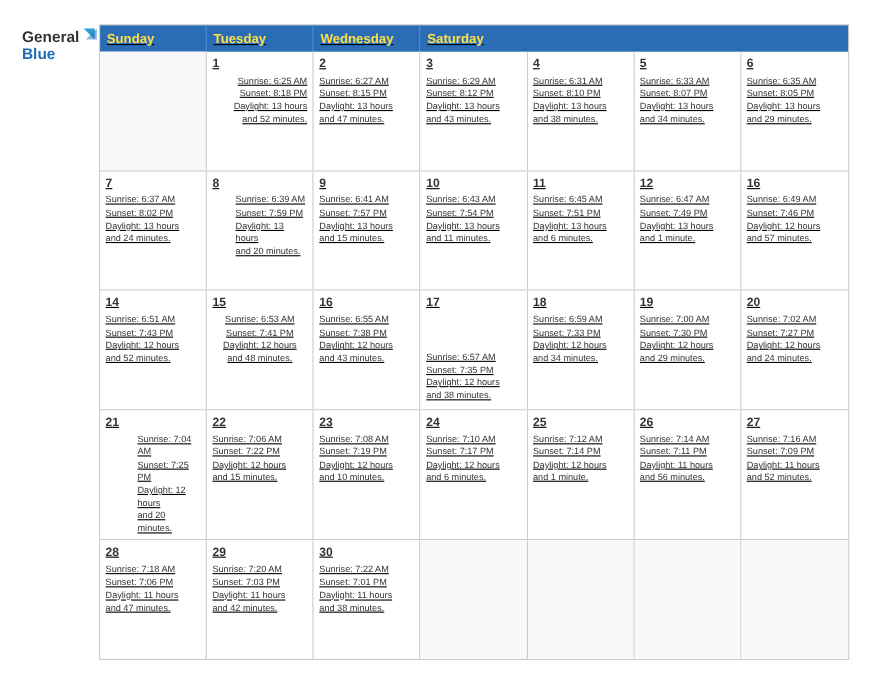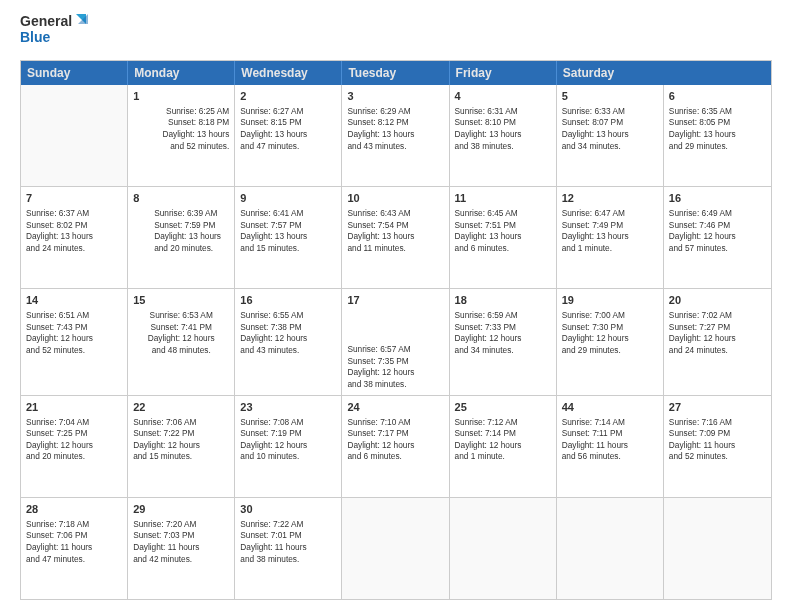--- a/index.html
+++ b/index.html
@@ -6,23 +6,24 @@
     body {
       font-family: Arial, sans-serif;
       background: #fff;
       width: 792px;
       height: 612px;
       overflow: hidden;
     }
     .page {
       width: 792px;
       height: 612px;
-      padding: 10px 20px 12px 20px;
-      display: flex;
-      flex-direction: column;
+      padding: 22px 20px 12px 20px;
+      display: flex;
+      flex-direction: row;
+      text-decoration: underline;
     }
     .header {
       display: flex;
       align-items: flex-start;
       justify-content: space-between;
       margin-bottom: 8px;
     }
     .logo {
       display: flex;
       align-items: center;
@@ -47,21 +48,21 @@
       display: flex;
       flex-direction: column;
       border: 1px solid #ccc;
     }
     .calendar-header {
       display: grid;
       grid-template-columns: repeat(7, 1fr);
       background: #2a6db5;
     }
     .cal-header-cell {
-      color: #e5e5e5;
+      color: #fde047;
       font-size: 12px;
       font-weight: bold;
       padding: 5px 6px;
       text-align: left;
       border-right: 1px solid #4a8dd5;
     }
     .cal-header-cell:last-child { border-right: none; }
     .calendar-body {
       flex: 1;
       display: flex;
@@ -112,24 +113,22 @@
 </div>
     <div class="title-block">
       <div class="month-title"></div>
       <div class="subtitle"></div>
     </div>
   </div>
 
   <div class="calendar">
     <div class="calendar-header">
     <div class="cal-header-cell">Sunday</div>
-        <div class="cal-header-cell">Monday</div>
+        <div class="cal-header-cell">Tuesday</div>
         <div class="cal-header-cell">Wednesday</div>
-        <div class="cal-header-cell">Tuesday</div>
-        <div class="cal-header-cell">Friday</div>
         <div class="cal-header-cell">Saturday</div>
       </div>
     <div class="calendar-body">
     <div class="calendar-row">
           <div class="cal-cell empty"></div>
           <div class="cal-cell">
             <span class="day-number">1</span>
             <div class="cell-text" style="white-space: pre-line; text-align: right;">Sunrise: 6:25 AM
 Sunset: 8:18 PM
 Daylight: 13 hours
@@ -269,21 +268,21 @@
             <span class="day-number">20</span>
             <div class="cell-text" style="white-space: pre-line;">Sunrise: 7:02 AM
 Sunset: 7:27 PM
 Daylight: 12 hours
 and 24 minutes.</div>
           </div>
         </div>
         <div class="calendar-row">
           <div class="cal-cell">
             <span class="day-number">21</span>
-            <div class="cell-text" style="white-space: pre-line;">Sunrise: 7:04 AM
+            <div class="cell-text" style="white-space: pre-line; margin-left: 29px;">Sunrise: 7:04 AM
 Sunset: 7:25 PM
 Daylight: 12 hours
 and 20 minutes.</div>
           </div>
           <div class="cal-cell">
             <span class="day-number">22</span>
             <div class="cell-text" style="white-space: pre-line;">Sunrise: 7:06 AM
 Sunset: 7:22 PM
 Daylight: 12 hours
 and 15 minutes.</div>
@@ -303,21 +302,21 @@
 and 6 minutes.</div>
           </div>
           <div class="cal-cell">
             <span class="day-number">25</span>
             <div class="cell-text" style="white-space: pre-line;">Sunrise: 7:12 AM
 Sunset: 7:14 PM
 Daylight: 12 hours
 and 1 minute.</div>
           </div>
           <div class="cal-cell">
-            <span class="day-number">44</span>
+            <span class="day-number">26</span>
             <div class="cell-text" style="white-space: pre-line;">Sunrise: 7:14 AM
 Sunset: 7:11 PM
 Daylight: 11 hours
 and 56 minutes.</div>
           </div>
           <div class="cal-cell">
             <span class="day-number">27</span>
             <div class="cell-text" style="white-space: pre-line;">Sunrise: 7:16 AM
 Sunset: 7:09 PM
 Daylight: 11 hours

